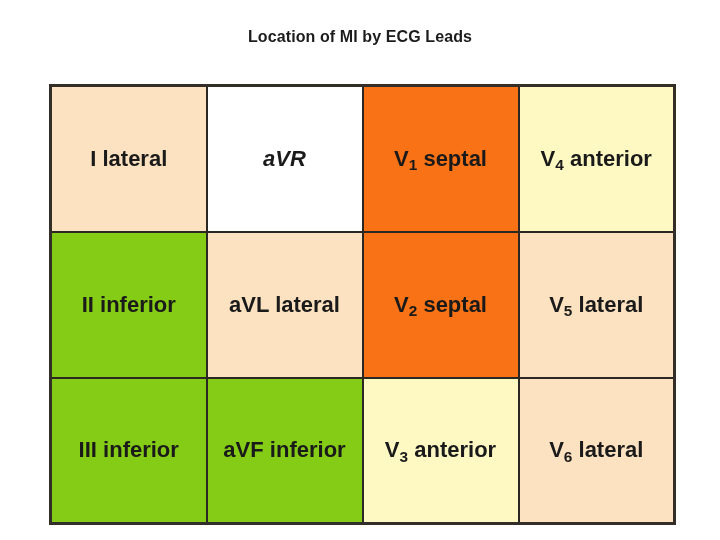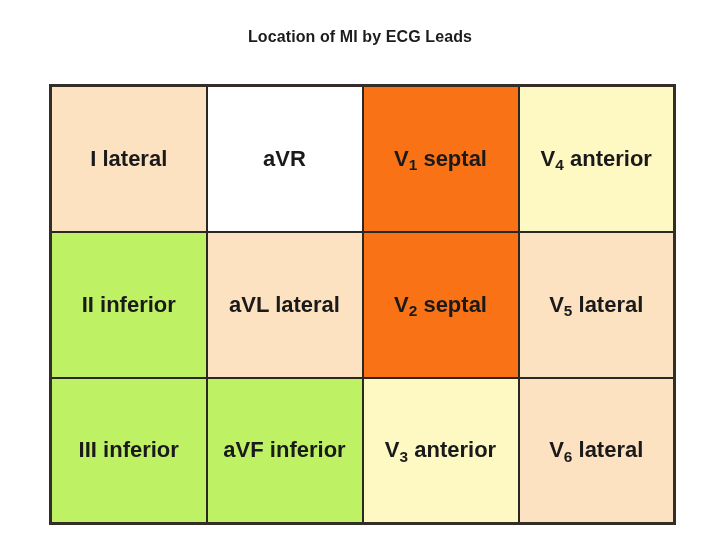--- a/index.html
+++ b/index.html
@@ -75,24 +75,24 @@
   .cell-label sub {
     font-size: 0.70em;
     font-weight: bold;
     vertical-align: baseline;
     position: relative;
     bottom: -0.30em;
     letter-spacing: 0;
   }
 
   .bg-peach   { background: #fce2c0; }
-  .bg-white   { background: #ffffff; }
+  .bg-white   { background: #ffffff; font-style: italic; }
   .bg-blue    { background: #f97316; }
   .bg-yellow  { background: #fef9c3; }
-  .bg-mint    { background: #bef264; text-decoration: underline; }
+  .bg-mint    { background: #84cc16; text-decoration: underline; }
 </style>
 </head>
 <body>
 
 <div id="figure">
 
   <div id="figure-title">Location of MI by ECG Leads</div>
 
   <table id="lead-table">
     <tbody>

